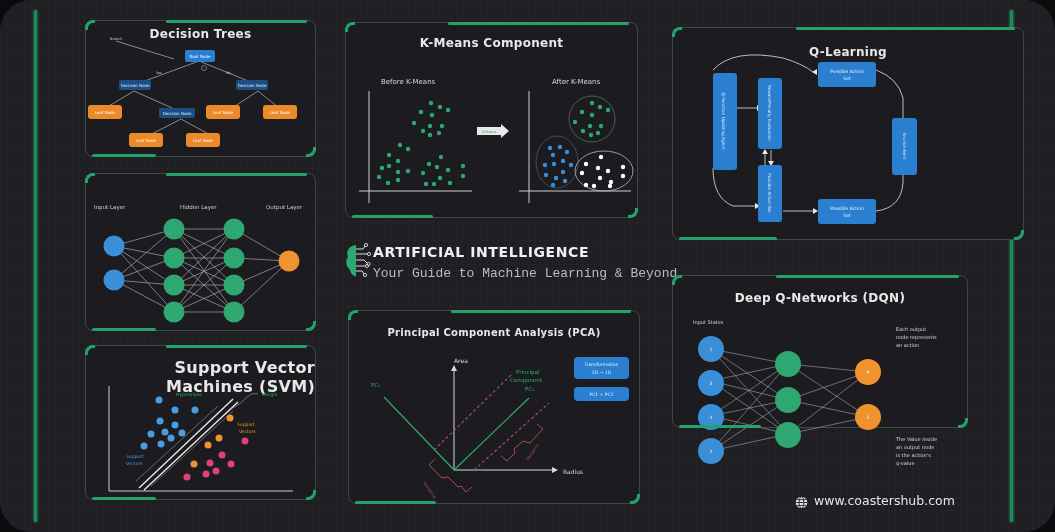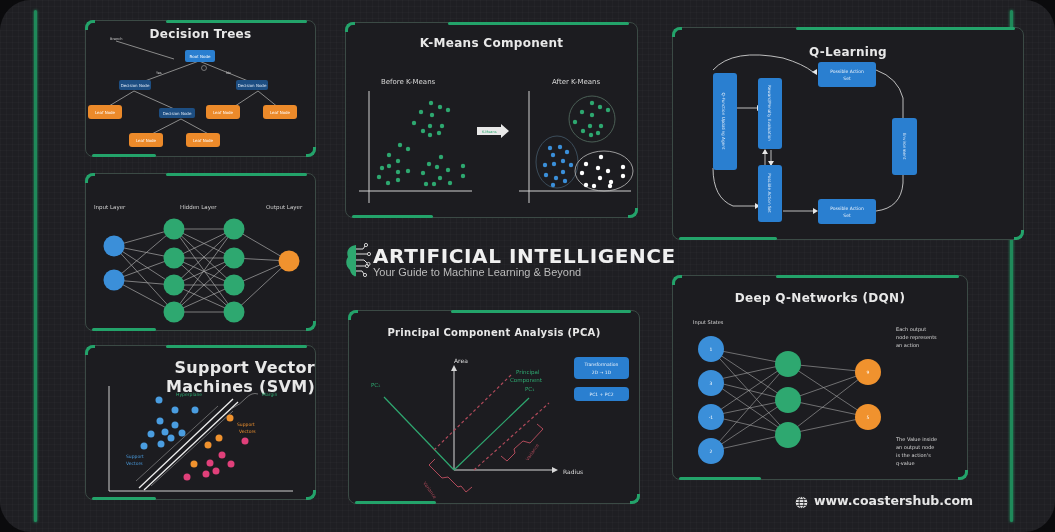--- a/index.html
+++ b/index.html
@@ -30,23 +30,23 @@
   .corner-tl { position: absolute; top: -1px; left: -1px; width: 10px; height: 10px; border-top: 3px solid #23a36a; border-left: 3px solid #23a36a; border-top-left-radius: 8px; }
   .corner-br { position: absolute; bottom: -1px; right: -1px; width: 10px; height: 10px; border-bottom: 3px solid #23a36a; border-right: 3px solid #23a36a; border-bottom-right-radius: 8px; }
   .ptitle {
     position: absolute; left: 0; right: 0; text-align: center;
     font-family: "DejaVu Sans", sans-serif; font-weight: bold; color: #e8e8e8;
     letter-spacing: 0.3px;
   }
   svg { position: absolute; left: 0; top: 0; overflow: visible; }
   svg text { font-family: "DejaVu Sans", sans-serif; }
   .center-brand { position: absolute; left: 343px; top: 240px; width: 300px; height: 50px; }
-  .brand-title { position: absolute; left: 30px; top: 4px; font-family: "DejaVu Sans", sans-serif; font-size: 20px; letter-spacing: 0.6px; color: #f0f0f0; font-weight: bold; white-space: nowrap; }
-  .brand-sub { position: absolute; left: 30px; top: 26px; font-family: Liberation Sans, sans-serif; font-size: 11px; color: #bcbcbc; white-space: nowrap; }
-  .footer-url { position: absolute; left: 793px; top: 493px; font-family: "DejaVu Sans", sans-serif; font-weight: bold; font-size: 12.5px; color: #e6e6e6; white-space: nowrap; }
+  .brand-title { position: absolute; left: 30px; top: 4px; font-family: "DejaVu Sans", sans-serif; font-size: 14px; letter-spacing: 0.6px; color: #f0f0f0; font-weight: bold; white-space: nowrap; }
+  .brand-sub { position: absolute; left: 30px; top: 26px; font-family: Liberation Mono, monospace; font-size: 13px; color: #bcbcbc; white-space: nowrap; }
+  .footer-url { position: absolute; left: 793px; top: 493px; font-family: "DejaVu Sans", sans-serif; font-weight: normal; font-size: 12.5px; color: #e6e6e6; white-space: nowrap; }
   .globe { position: absolute; left: 795px; top: 496px; width: 13px; height: 13px; }
 </style>
 </head>
 <body>
 
 <div class="board">
 
   <div class="rail" style="left:34px;"></div>
   <div class="rail" style="left:1010px;"></div>
 
@@ -400,21 +400,21 @@
 
       <rect x="145" y="171" width="58" height="25" rx="3" fill="#2a7fd0"></rect>
       <text x="174" y="182" font-size="4.5" fill="#e8f1fb" text-anchor="middle">Possible Action</text>
       <text x="174" y="189" font-size="4.5" fill="#e8f1fb" text-anchor="middle">Set</text>
 
       <rect x="219" y="90" width="25" height="57" rx="3" fill="#2a7fd0"></rect>
       <text transform="translate(230,118) rotate(90)" font-size="4.2" fill="#e8f1fb" text-anchor="middle">Environment</text>
     </svg>
   </div>
 
-  <div class="panel" style="left:672px; top:275px; width:296px; height:205px;">
+  <div class="panel" style="left:672px; top:275px; width:296px; height:153px;">
     <div class="corner-tl"></div>
       <div class="corner-br"></div>
     <div class="ptitle" style="top:15px; font-size:12px;">Deep Q-Networks (DQN)</div>
     <svg width="296" height="205">
       <text x="20" y="48" font-size="5" fill="#d8d8d8">Input States</text>
       <g stroke="#a8a8a8" stroke-width="0.6">
         <line x1="38" y1="73" x2="115" y2="88"></line>
           <line x1="38" y1="73" x2="115" y2="124"></line>
           <line x1="38" y1="73" x2="115" y2="158"></line>
         <line x1="38" y1="105" x2="115" y2="88"></line>

